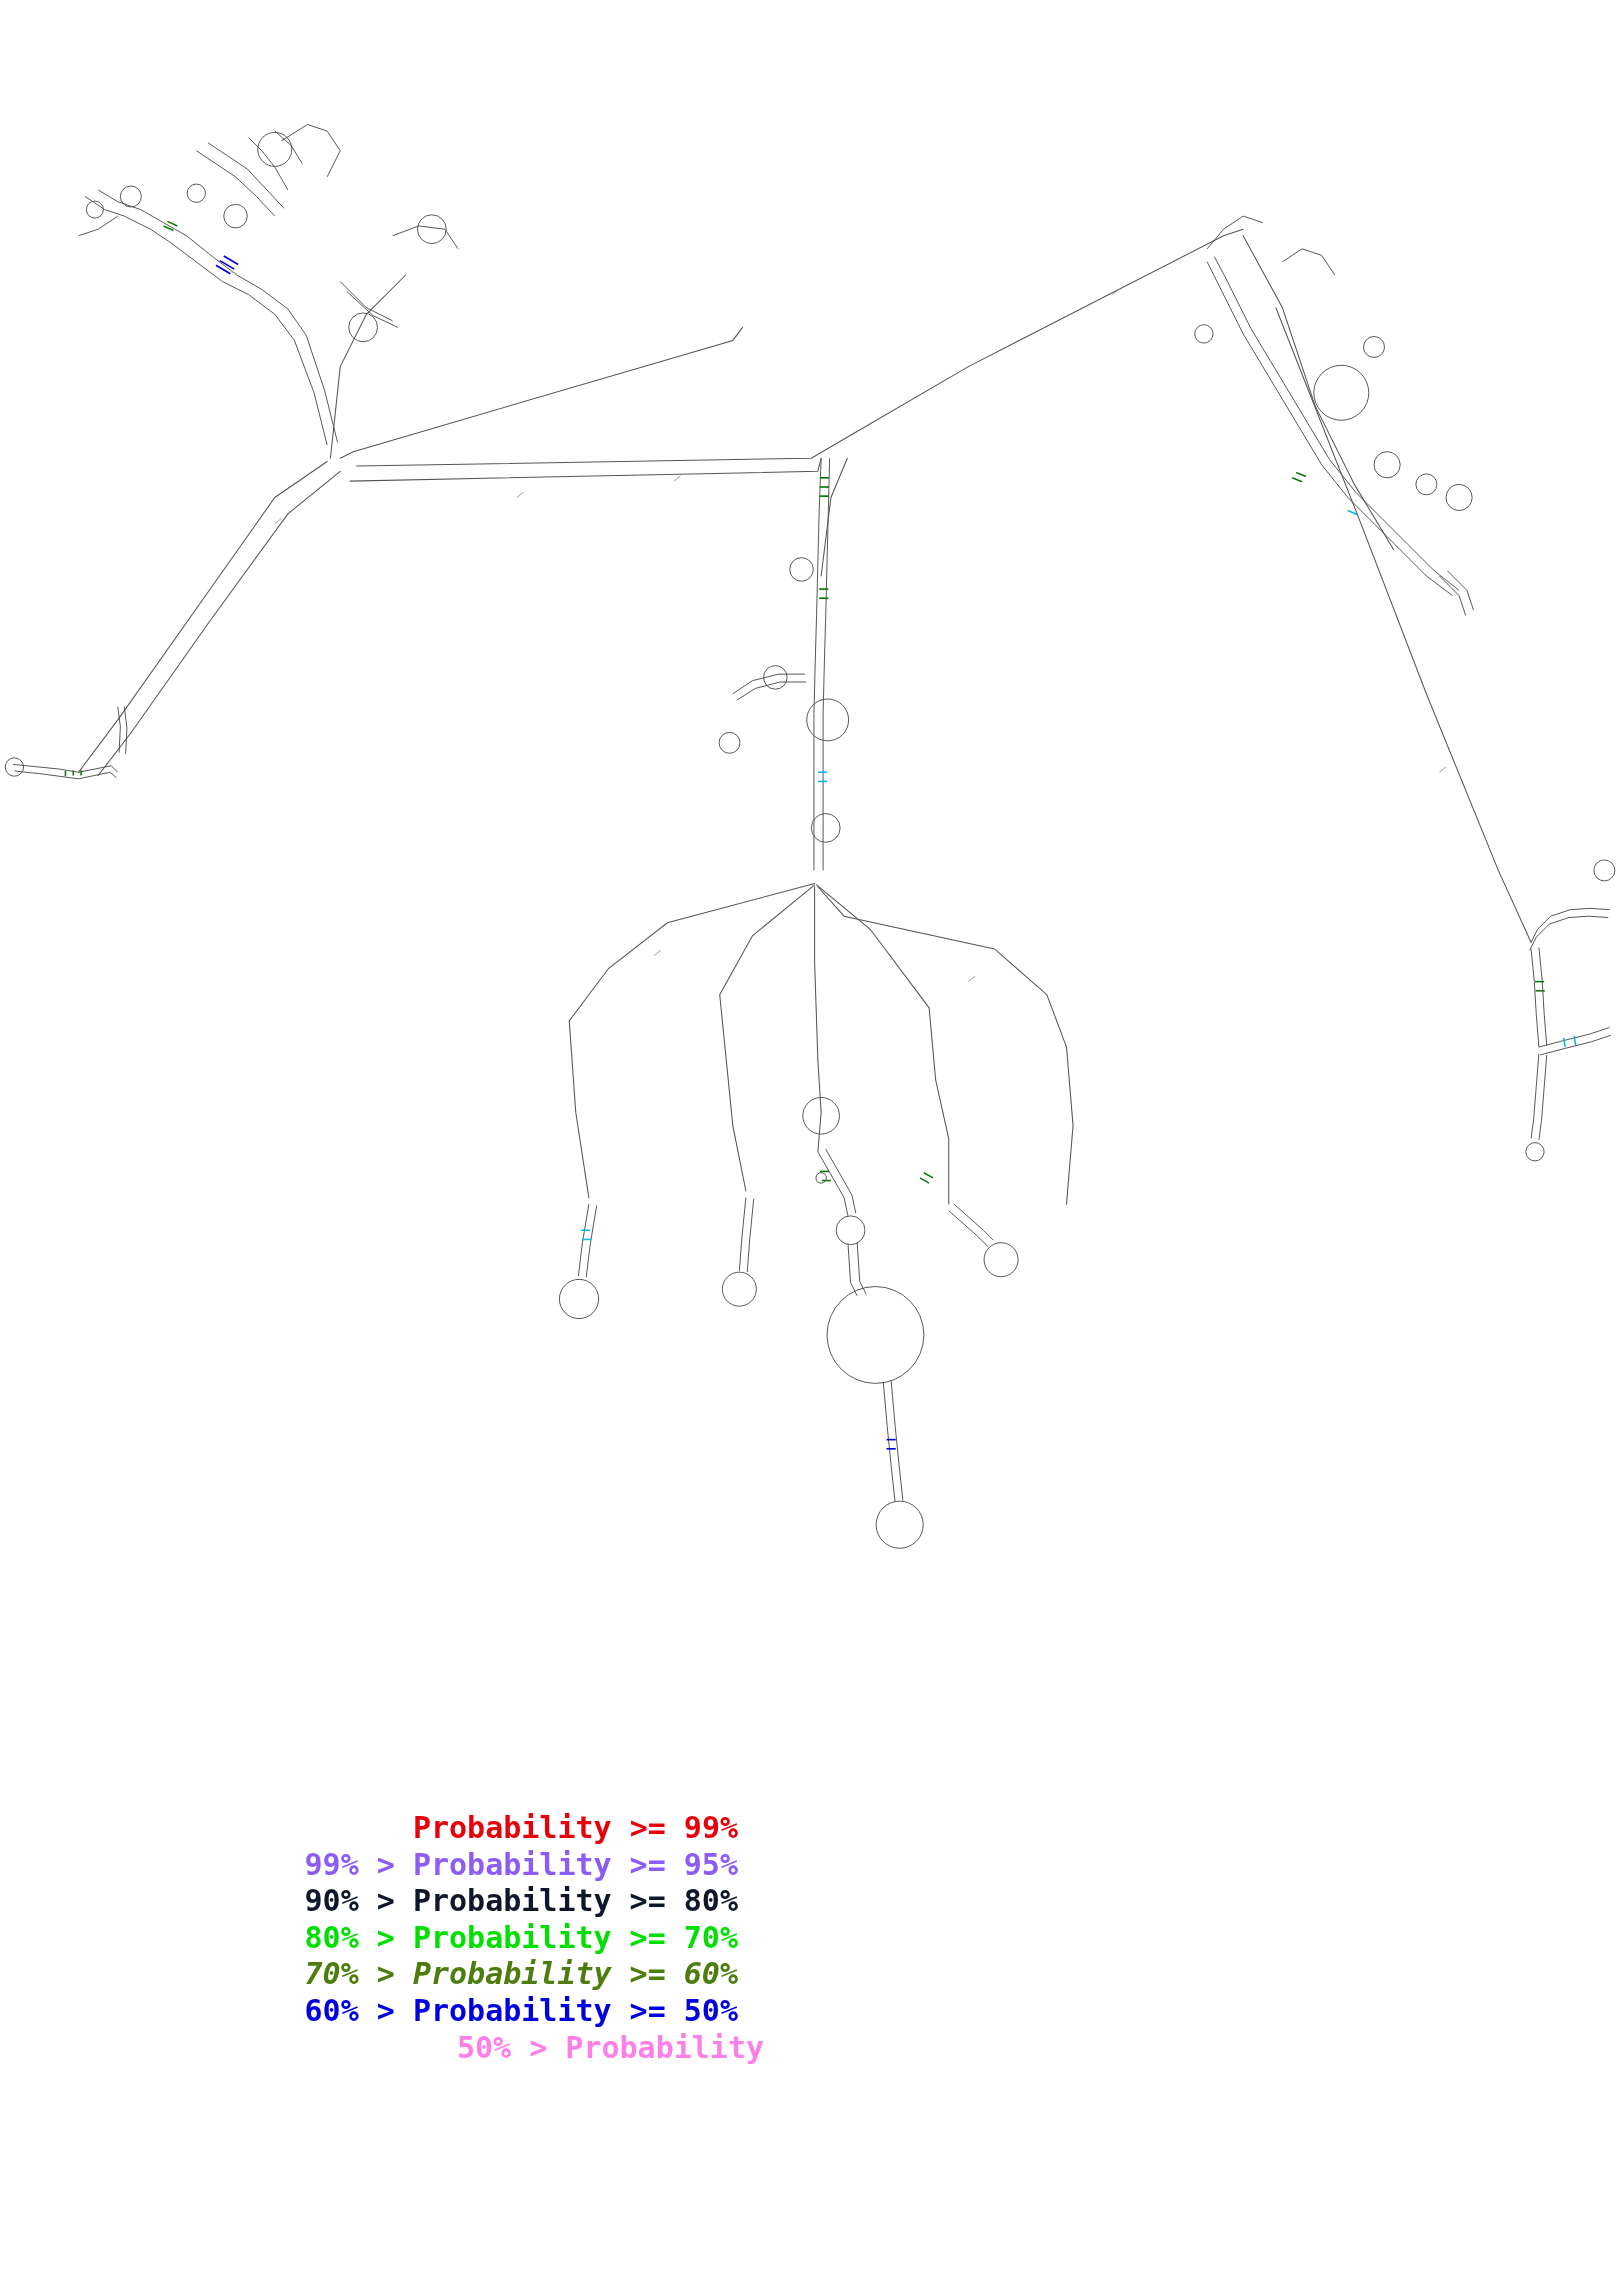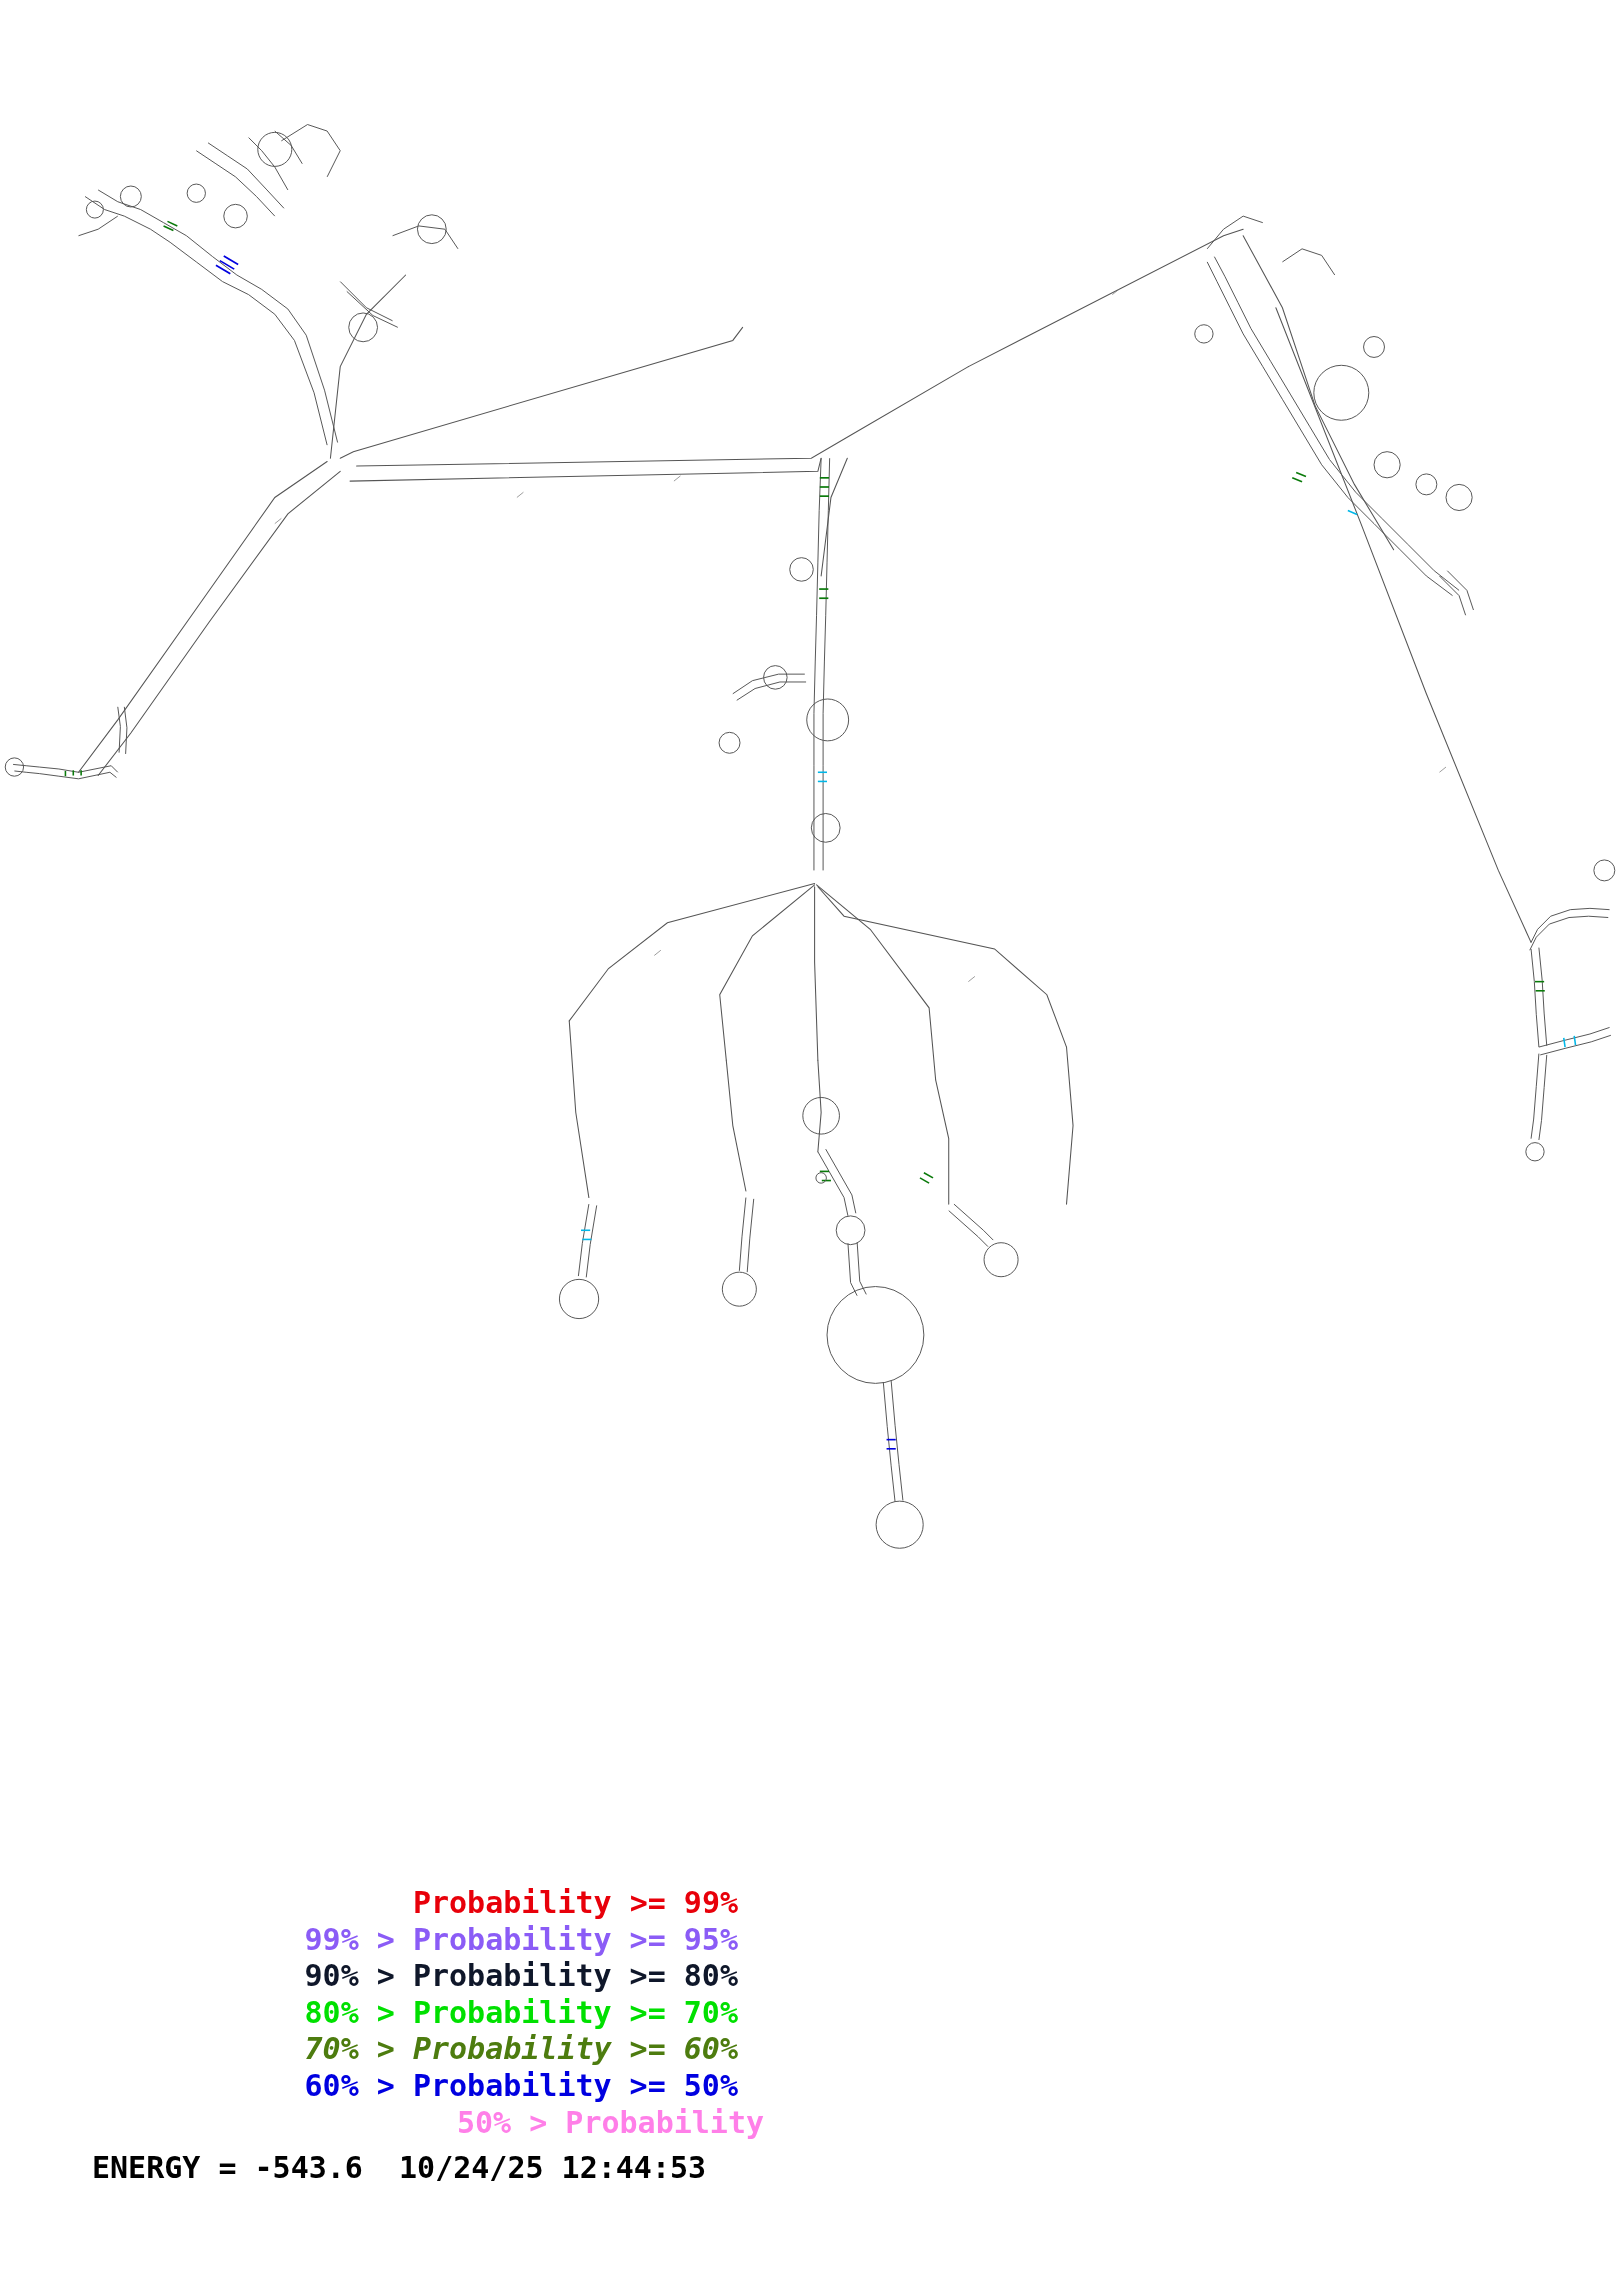--- a/index.html
+++ b/index.html
@@ -22,21 +22,21 @@
     height: 1767px;
   }
   #structure-svg {
     display: block;
     width: 1622px;
     height: 1767px;
   }
   #legend-panel {
     position: absolute;
     left: 0;
-    top: 1885px;
+    top: 1810px;
     width: 1622px;
   }
   .legend-list {
     list-style: none;
     margin: 0;
     padding: 0;
   }
   .legend-row {
     font-family: "DejaVu Sans Mono", monospace;
     font-size: 30px;
@@ -251,15 +251,14 @@
 <div id="legend-panel">
   <ul class="legend-list">
     <li class="legend-row" style="color:#e8000a;">Probability &gt;= 99%</li>
     <li class="legend-row" style="color:#8b5cf6;">99% &gt; Probability &gt;= 95%</li>
     <li class="legend-row" style="color:#0f172a;">90% &gt; Probability &gt;= 80%</li>
     <li class="legend-row" style="color:#00e000;">80% &gt; Probability &gt;= 70%</li>
     <li class="legend-row" style="color:#4d7c0f;font-style:italic;">70% &gt; Probability &gt;= 60%</li>
     <li class="legend-row" style="color:#0000e0;">60% &gt; Probability &gt;= 50%</li>
     <li class="legend-row" style="color:#ff7fe8;padding-left:26px;">50% &gt; Probability</li>
   </ul>
-  <div id="energy-row">ENERGY = -543.6  10/24/25 12:44:53</div>
 </div>
 
 
 </body></html>

